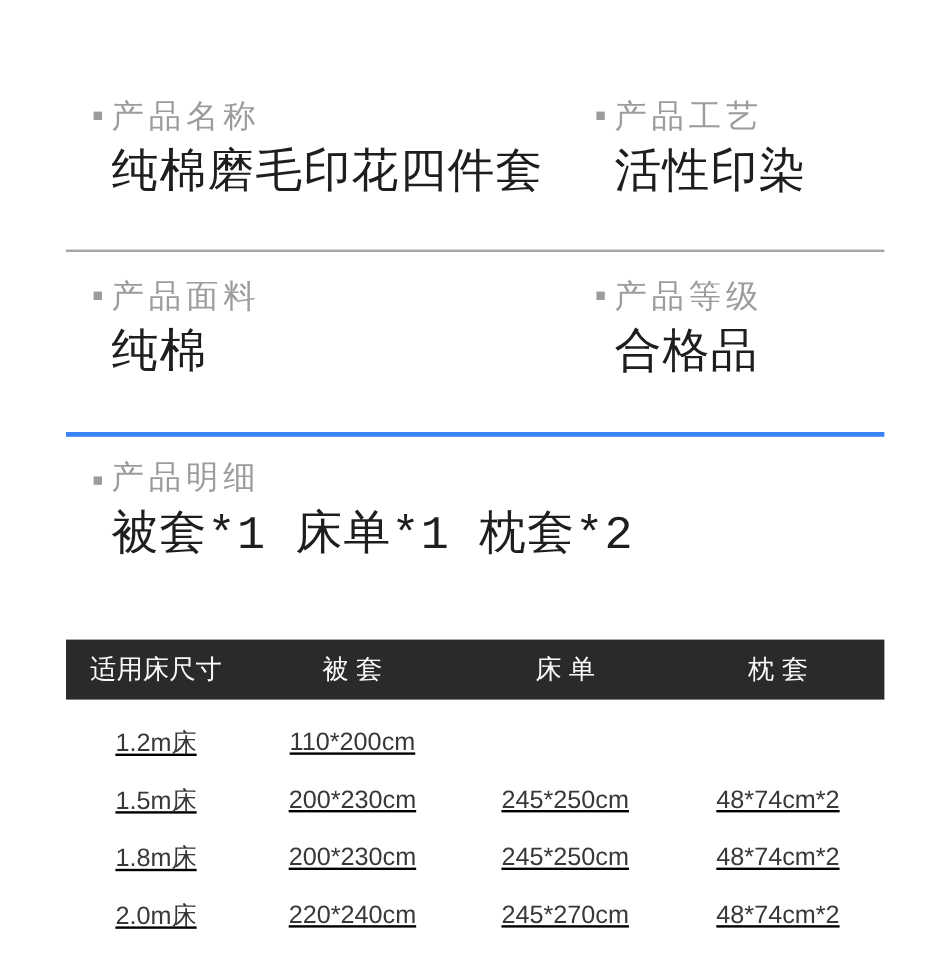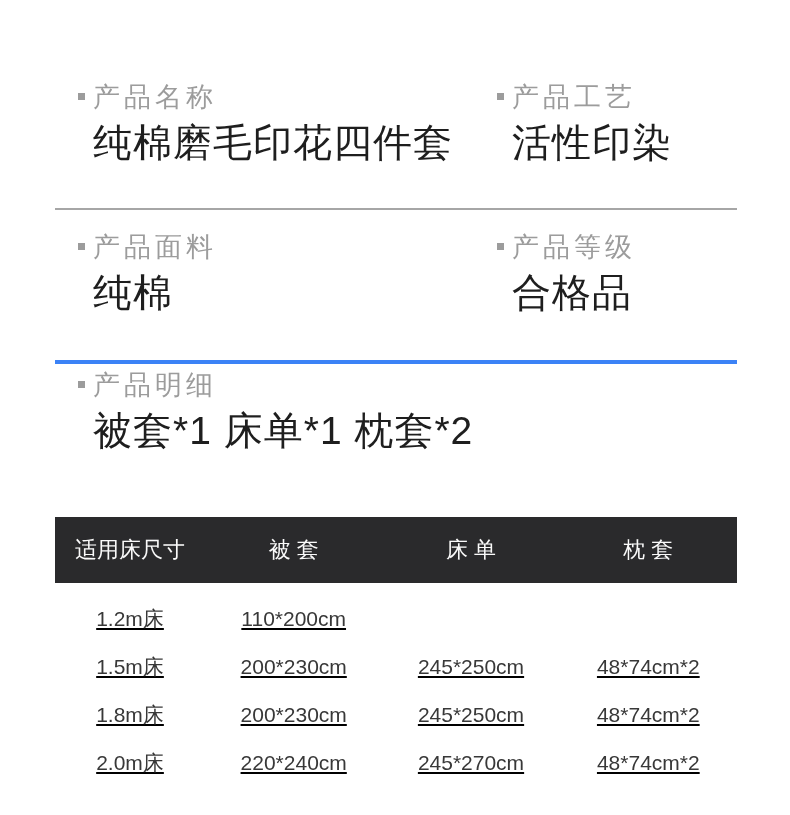--- a/index.html
+++ b/index.html
@@ -17,21 +17,21 @@
   }
   .content {
     margin-left: 55px;
     width: 682px;
   }
 
   
   .section { box-sizing: border-box; }
   .sec1 { padding-top: 82px; padding-bottom: 47px; border-bottom: 2px solid #a6a6a6; }
   .sec2 { padding-top: 22px; padding-bottom: 49px; border-bottom: 4px solid #3b82f6; }
-  .sec3 { padding-top: 6px; }
+  .sec3 { padding-top: 22px; font-family: Liberation Mono, monospace; }
 
   .spec-grid {
     display: grid;
     grid-template-columns: 419px 1fr;
   }
   .spec-item {
     padding-left: 38px;
     position: relative;
   }
   .spec-label {
@@ -59,21 +59,21 @@
 
   
   .size-table {
     margin-top: 68px;
     width: 682px;
   }
   .t-header {
     display: grid;
     grid-template-columns: 22% 26% 26% 26%;
     align-items: center;
-    height: 66px;
+    height: 50px;
     background: #2a2a2c;
     color: #fafafa;
     font-size: 22px;
   }
   .t-body { padding-top: 12px; text-decoration: underline; }
   .t-row {
     display: grid;
     grid-template-columns: 22% 26% 26% 26%;
     align-items: center;
     height: 48px;

